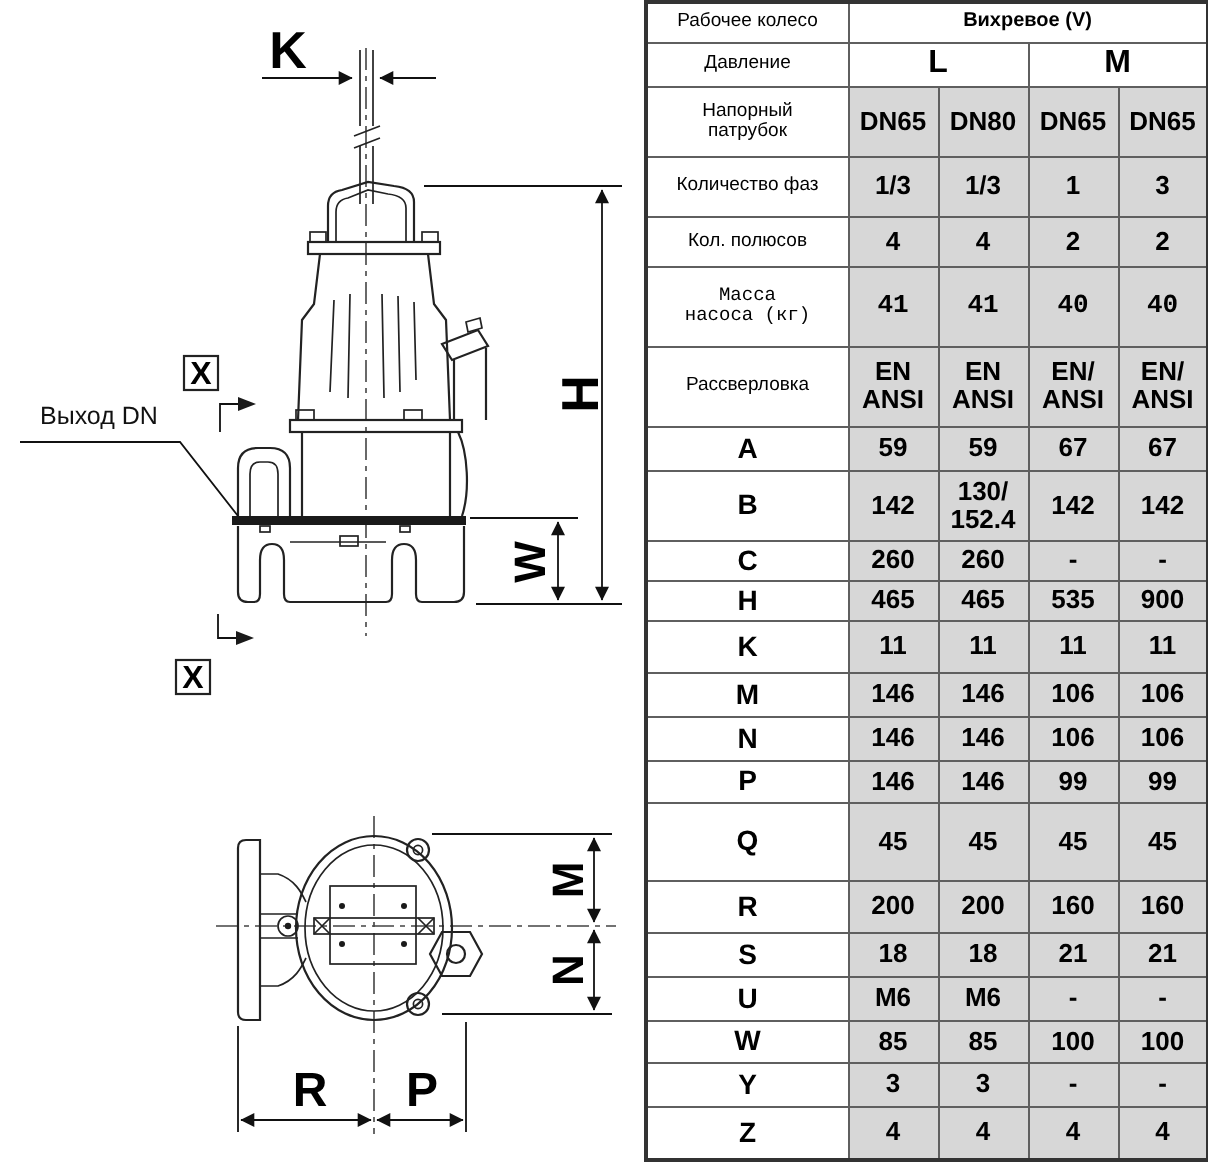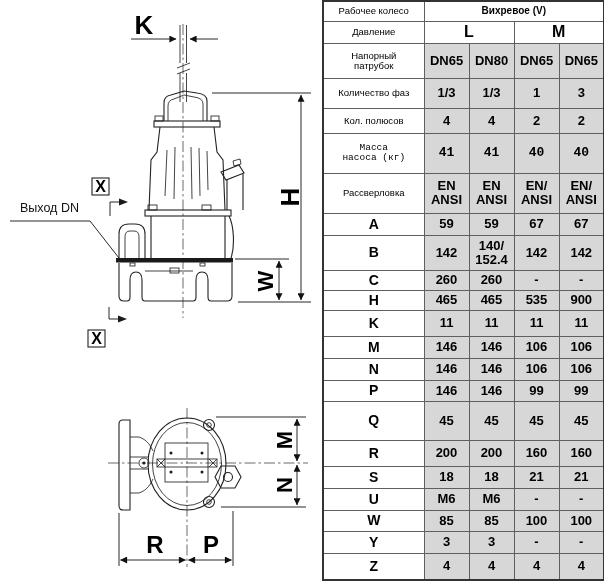--- a/index.html
+++ b/index.html
@@ -224,21 +224,21 @@
           <tr>
             <td class="lbl letter">A</td>
             <td class="val">59</td>
             <td class="val">59</td>
             <td class="val">67</td>
             <td class="val">67</td>
           </tr>
           <tr>
             <td class="lbl letter">B</td>
             <td class="val">142</td>
-            <td class="val">140/
+            <td class="val">130/
 152.4</td>
             <td class="val">142</td>
             <td class="val">142</td>
           </tr>
           <tr>
             <td class="lbl letter">C</td>
             <td class="val">260</td>
             <td class="val">260</td>
             <td class="val">-</td>
             <td class="val">-</td>

